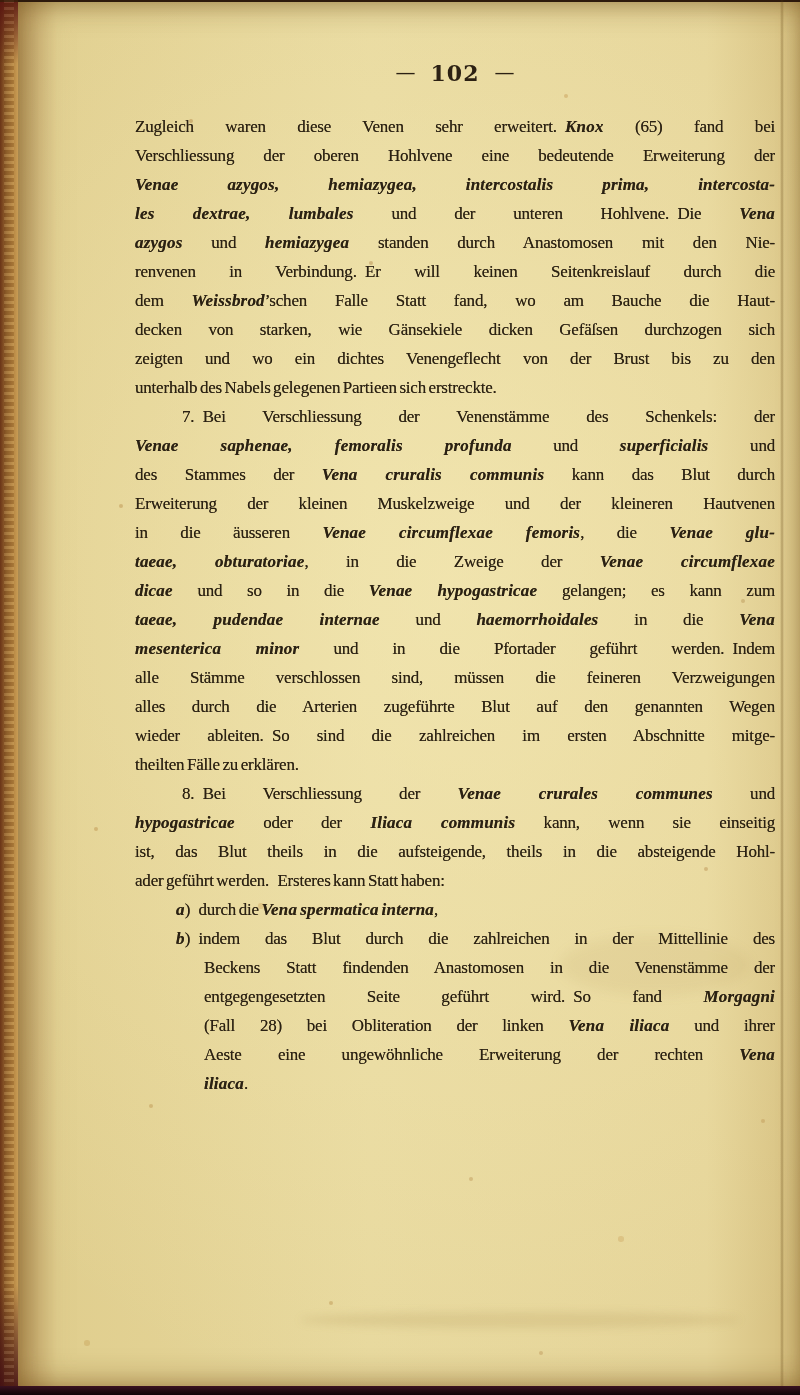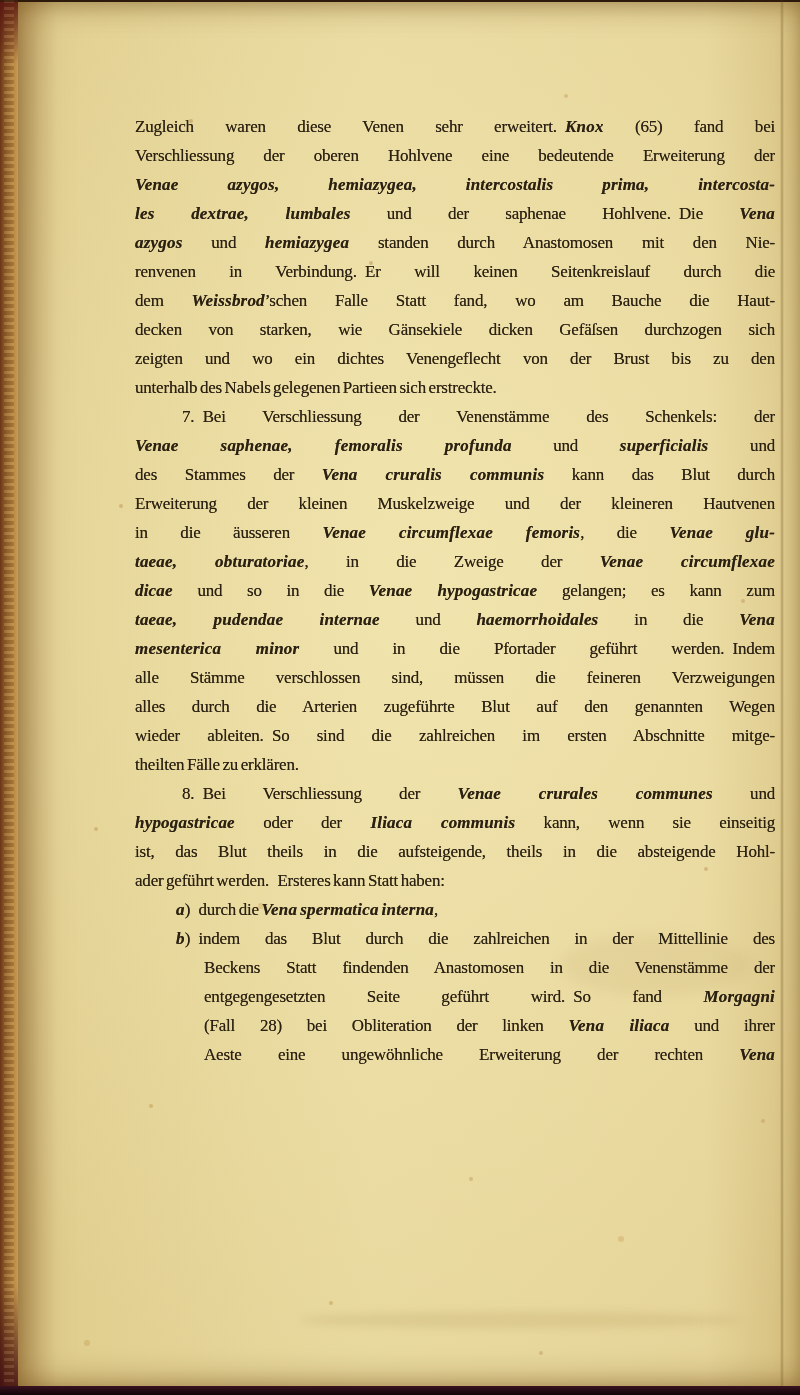--- a/index.html
+++ b/index.html
@@ -107,26 +107,29 @@
 </head>
 <body>
 
 <div class="screen">
   <div class="page"></div>
   <div class="speckles"></div>
   <div class="smudge-a"></div>
   <div class="smudge-b"></div>
   <div class="crease"></div>
 
+  <div class="header">
+    <span class="dash">—</span><span class="num">102</span><span class="dash">—</span>
+  </div>
 
   <div class="textblock">
       <div class="line j"><span class="ro">Zugleich waren diese Venen sehr erweitert. </span><span class="it">Knox</span><span class="ro"> (65) fand bei</span></div>
       <div class="line j"><span class="ro">Verschliessung der oberen Hohlvene eine bedeutende Erweiterung der</span></div>
       <div class="line j"><span class="it">Venae azygos, hemiazygea, intercostalis prima, intercosta-</span></div>
-      <div class="line j"><span class="it">les dextrae, lumbales</span><span class="ro"> und der saphenae Hohlvene. Die </span><span class="it">Vena</span></div>
+      <div class="line j"><span class="it">les dextrae, lumbales</span><span class="ro"> und der unteren Hohlvene. Die </span><span class="it">Vena</span></div>
       <div class="line j"><span class="it">azygos</span><span class="ro"> und </span><span class="it">hemiazygea</span><span class="ro"> standen durch Anastomosen mit den Nie-</span></div>
       <div class="line j"><span class="ro">renvenen in Verbindung. Er will keinen Seitenkreislauf durch die</span></div>
       <div class="line j"><span class="ro">dem </span><span class="it">Weissbrod</span><span class="ro">’schen Falle Statt fand, wo am Bauche die Haut-</span></div>
       <div class="line j"><span class="ro">decken von starken, wie Gänsekiele dicken Gefäſsen durchzogen sich</span></div>
       <div class="line j"><span class="ro">zeigten und wo ein dichtes Venengeflecht von der Brust bis zu den</span></div>
       <div class="line l"><span class="ro">unterhalb des Nabels gelegenen Partieen sich erstreckte.</span></div>
       <div class="line j ind-para"><span class="ro">7. Bei Verschliessung der Venenstämme des Schenkels: der</span></div>
       <div class="line j"><span class="it">Venae saphenae, femoralis profunda</span><span class="ro"> und </span><span class="it">superficialis</span><span class="ro"> und</span></div>
       <div class="line j"><span class="ro">des Stammes der </span><span class="it">Vena cruralis communis</span><span class="ro"> kann das Blut durch</span></div>
       <div class="line j"><span class="ro">Erweiterung der kleinen Muskelzweige und der kleineren Hautvenen</span></div>
@@ -142,20 +145,21 @@
       <div class="line j ind-para"><span class="ro">8. Bei Verschliessung der </span><span class="it">Venae crurales communes</span><span class="ro"> und</span></div>
       <div class="line j"><span class="it">hypogastricae</span><span class="ro"> oder der </span><span class="it">Iliaca communis</span><span class="ro"> kann, wenn sie einseitig</span></div>
       <div class="line j"><span class="ro">ist, das Blut theils in die aufsteigende, theils in die absteigende Hohl-</span></div>
       <div class="line l"><span class="ro">ader geführt werden. Ersteres kann Statt haben:</span></div>
       <div class="line l ind-item"><span class="it">a</span><span class="ro">) durch die </span><span class="it">Vena spermatica interna</span><span class="ro">,</span></div>
       <div class="line j ind-item"><span class="it">b</span><span class="ro">) indem das Blut durch die zahlreichen in der Mittellinie des</span></div>
       <div class="line j ind-cont"><span class="ro">Beckens Statt findenden Anastomosen in die Venenstämme der</span></div>
       <div class="line j ind-cont"><span class="ro">entgegengesetzten Seite geführt wird. So fand </span><span class="it">Morgagni</span></div>
       <div class="line j ind-cont"><span class="ro">(Fall 28) bei Obliteration der linken </span><span class="it">Vena iliaca</span><span class="ro"> und ihrer</span></div>
       <div class="line j ind-cont"><span class="ro">Aeste eine ungewöhnliche Erweiterung der rechten </span><span class="it">Vena</span></div>
+      <div class="line l ind-cont"><span class="it">iliaca</span><span class="ro">.</span></div>
     </div>
 
   <div class="spine">
     <div class="spine-texture"></div>
   </div>
   <div class="top-line"></div>
   <div class="cover-bottom"></div>
 </div>
 
 </body></html>

